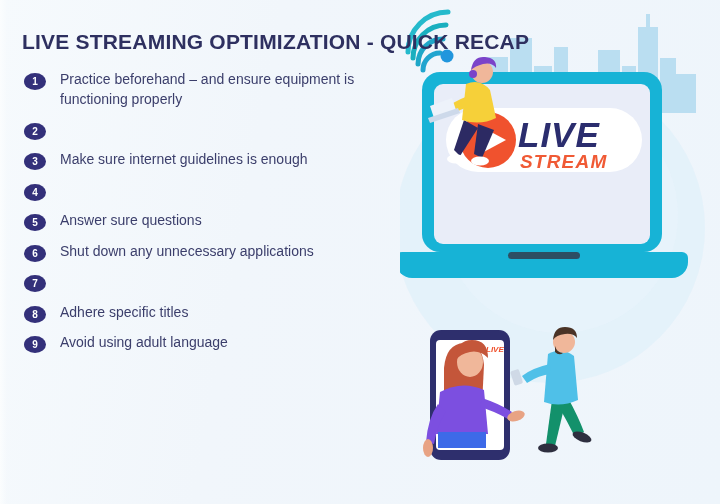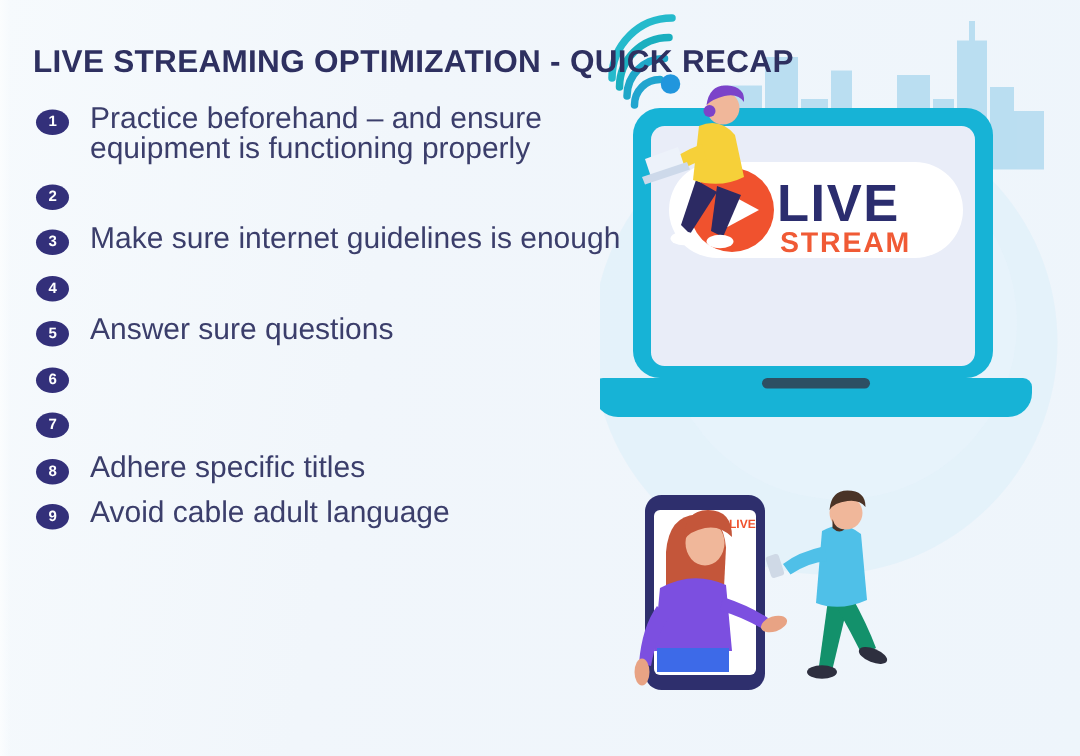--- a/index.html
+++ b/index.html
@@ -67,33 +67,34 @@
     color: #ffffff;
     font-size: 10px;
     font-weight: bold;
     line-height: 17px;
     text-align: center;
     margin-top: 3px;
     letter-spacing: -0.3px;
   }
   .li-text {
     margin-left: 14px;
-    font-size: 20px;
+    font-size: 14px;
     line-height: 19.5px;
     color: #3b3e6b;
   }
 
   
   #art {
     position: absolute;
     right: 0;
     top: 0;
     width: 320px;
     height: 504px;
     z-index: 10;
+    font-style: italic;
   }
   #art svg { display: block; }
 </style>
 </head>
 <body>
 
 <div id="stage">
 
   <div id="edge-left"></div>
 
@@ -228,32 +229,33 @@
       <span class="badge">4</span>
     </div>
 
     <div class="li">
       <span class="badge">5</span>
       <span class="li-text">Answer sure questions</span>
     </div>
 
     <div class="li">
       <span class="badge">6</span>
+      <span class="li-text">Shut down any unnecessary applications</span>
     </div>
 
     <div class="li">
       <span class="badge">7</span>
     </div>
 
     <div class="li">
       <span class="badge">8</span>
       <span class="li-text">Adhere specific titles</span>
     </div>
 
     <div class="li">
       <span class="badge">9</span>
-      <span class="li-text">Avoid cable adult language</span>
+      <span class="li-text">Avoid using adult language</span>
     </div>
 
 
   </div>
 
 </div>
 
 </body></html>

